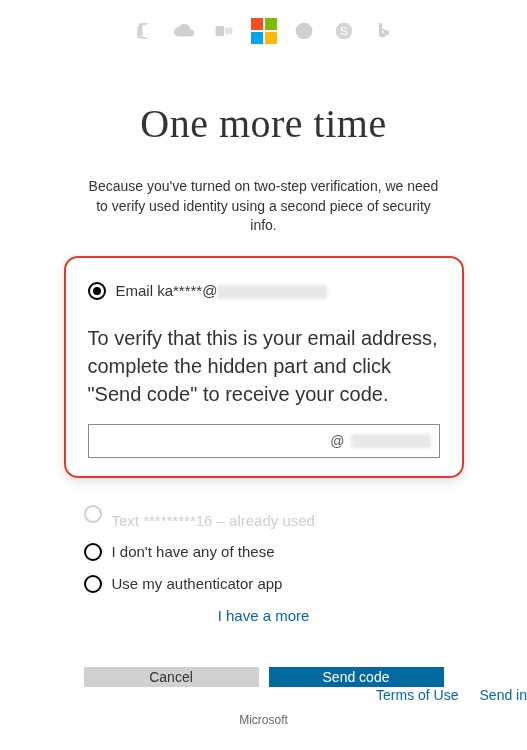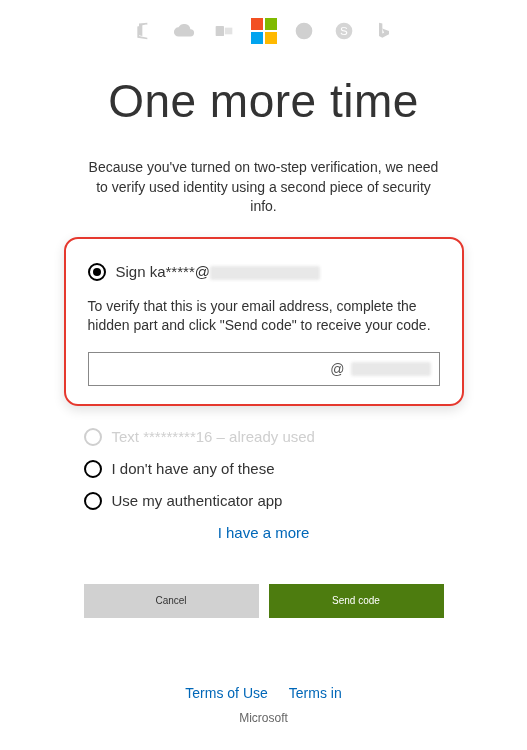--- a/index.html
+++ b/index.html
@@ -21,24 +21,25 @@
       margin-top: 5px;
     }
     .top-icon { width: 22px; height: 22px; color: #d0d0d0; display: flex; align-items: center; justify-content: center; }
     .ms-logo { display: grid; grid-template-columns: 12px 12px; grid-template-rows: 12px 12px; gap: 2px; }
     .ms-logo div:nth-child(1){background:#f25022;}
     .ms-logo div:nth-child(2){background:#7fba00;}
     .ms-logo div:nth-child(3){background:#00a4ef;}
     .ms-logo div:nth-child(4){background:#ffb900;}
     h1.title {
       font-weight: 300;
-      font-size: 46px;
+      font-size: 40px;
       color: #333;
-      margin-top: 32px;
+      margin-top: 58px;
       letter-spacing: 0.5px;
+      font-family: Liberation Serif, serif;
     }
     .subtitle {
       width: 360px;
       text-align: center;
       font-size: 14px;
       margin-top: 30px;
       color: #333;
       line-height: 1.4;
     }
     .highlight-box {
@@ -72,22 +73,22 @@
     .radio.disabled { border-color: #cfcfcf; }
     .blur-text {
       display: inline-block;
       width: 110px; height: 14px;
       background: #e8e8e8;
       filter: blur(1.5px);
       vertical-align: middle;
       border-radius: 2px;
     }
     .verify-text {
-      font-size: 14px;
-      margin-top: 16px;
+      font-size: 20px;
+      margin-top: 24px;
       line-height: 1.4;
     }
     .email-input-wrap {
       display: flex;
       align-items: center;
       border: 1px solid #888;
       background: #fff;
       height: 34px;
       margin-top: 16px;
       padding: 0 8px;
@@ -103,54 +104,54 @@
     .suffix-blur {
       width: 80px; height: 14px;
       background: #e8e8e8; filter: blur(1.5px);
       border-radius: 2px;
     }
     .options {
       width: 360px;
       margin-top: 8px;
     }
     .options .radio-row { margin: 14px 0; }
-    .disabled-text { color: #cfcfcf; }
+    .disabled-text { color: #cfcfcf; margin-top: 12px; }
     .have-code {
       text-align: center;
       margin-top: 8px;
     }
     .have-code a {
       color: #0067b8;
       text-decoration: none;
       font-size: 15px;
     }
     .button-row {
       display: flex;
       width: 360px;
       gap: 10px;
       margin-top: 42px;
     }
     .btn {
       flex: 1;
-      height: 34px;
+      height: 20px;
       border: none;
-      font-size: 10px;
+      font-size: 14px;
       cursor: pointer;
     }
     .btn-cancel { background: #d1d1d1; color: #333; }
-    .btn-send { background: #4d7c0f; color: #fff; }
+    .btn-send { background: #0369a1; color: #fff; }
     .footer {
       margin-top: auto;
       width: 100%;
       text-align: center;
       padding-bottom: 10px;
     }
     .footer-links {
       display: flex;
-      justify-content: center;
+      justify-content: flex-end;
       gap: 21px;
       font-size: 14px;
     }
     .footer-links a { color: #0067b8; text-decoration: none; }
     .ms-text { font-size: 12px; color: #666; margin-top: 10px; text-align: center; }
   </style>
 </head>
 <body>
 
 <div class="icon-bar">
@@ -197,21 +198,21 @@
 </div>
 
 <h1 class="title">One more time</h1>
 
 <p class="subtitle">Because you've turned on two-step verification, we need to verify used identity using a second piece of security info.</p>
 
 <div class="highlight-box">
   <div class="radio-row">
     <span class="radio selected"></span>
     <span>
-      <span>Sign ka*****@</span><span class="blur-text"></span>
+      <span>Email ka*****@</span><span class="blur-text"></span>
     </span>
   </div>
   <p class="verify-text">To verify that this is your email address, complete the hidden part and click "Send code" to receive your code.</p>
   <div class="email-input-wrap">
     <input class="email-input" type="text" style="">
     <span class="at-suffix">@</span>
     <span class="suffix-blur"></span>
   </div>
 </div>
 
@@ -234,16 +235,16 @@
 </div>
 
 <div class="button-row">
   <button class="btn btn-cancel">Cancel</button>
   <button class="btn btn-send">Send code</button>
 </div>
 
 <div class="footer">
   <div class="footer-links">
     <a href="#">Terms of Use</a>
-    <a href="#">Terms in</a>
+    <a href="#">Send in</a>
   </div>
   <div class="ms-text">Microsoft</div>
 </div>
 
 </body></html>

